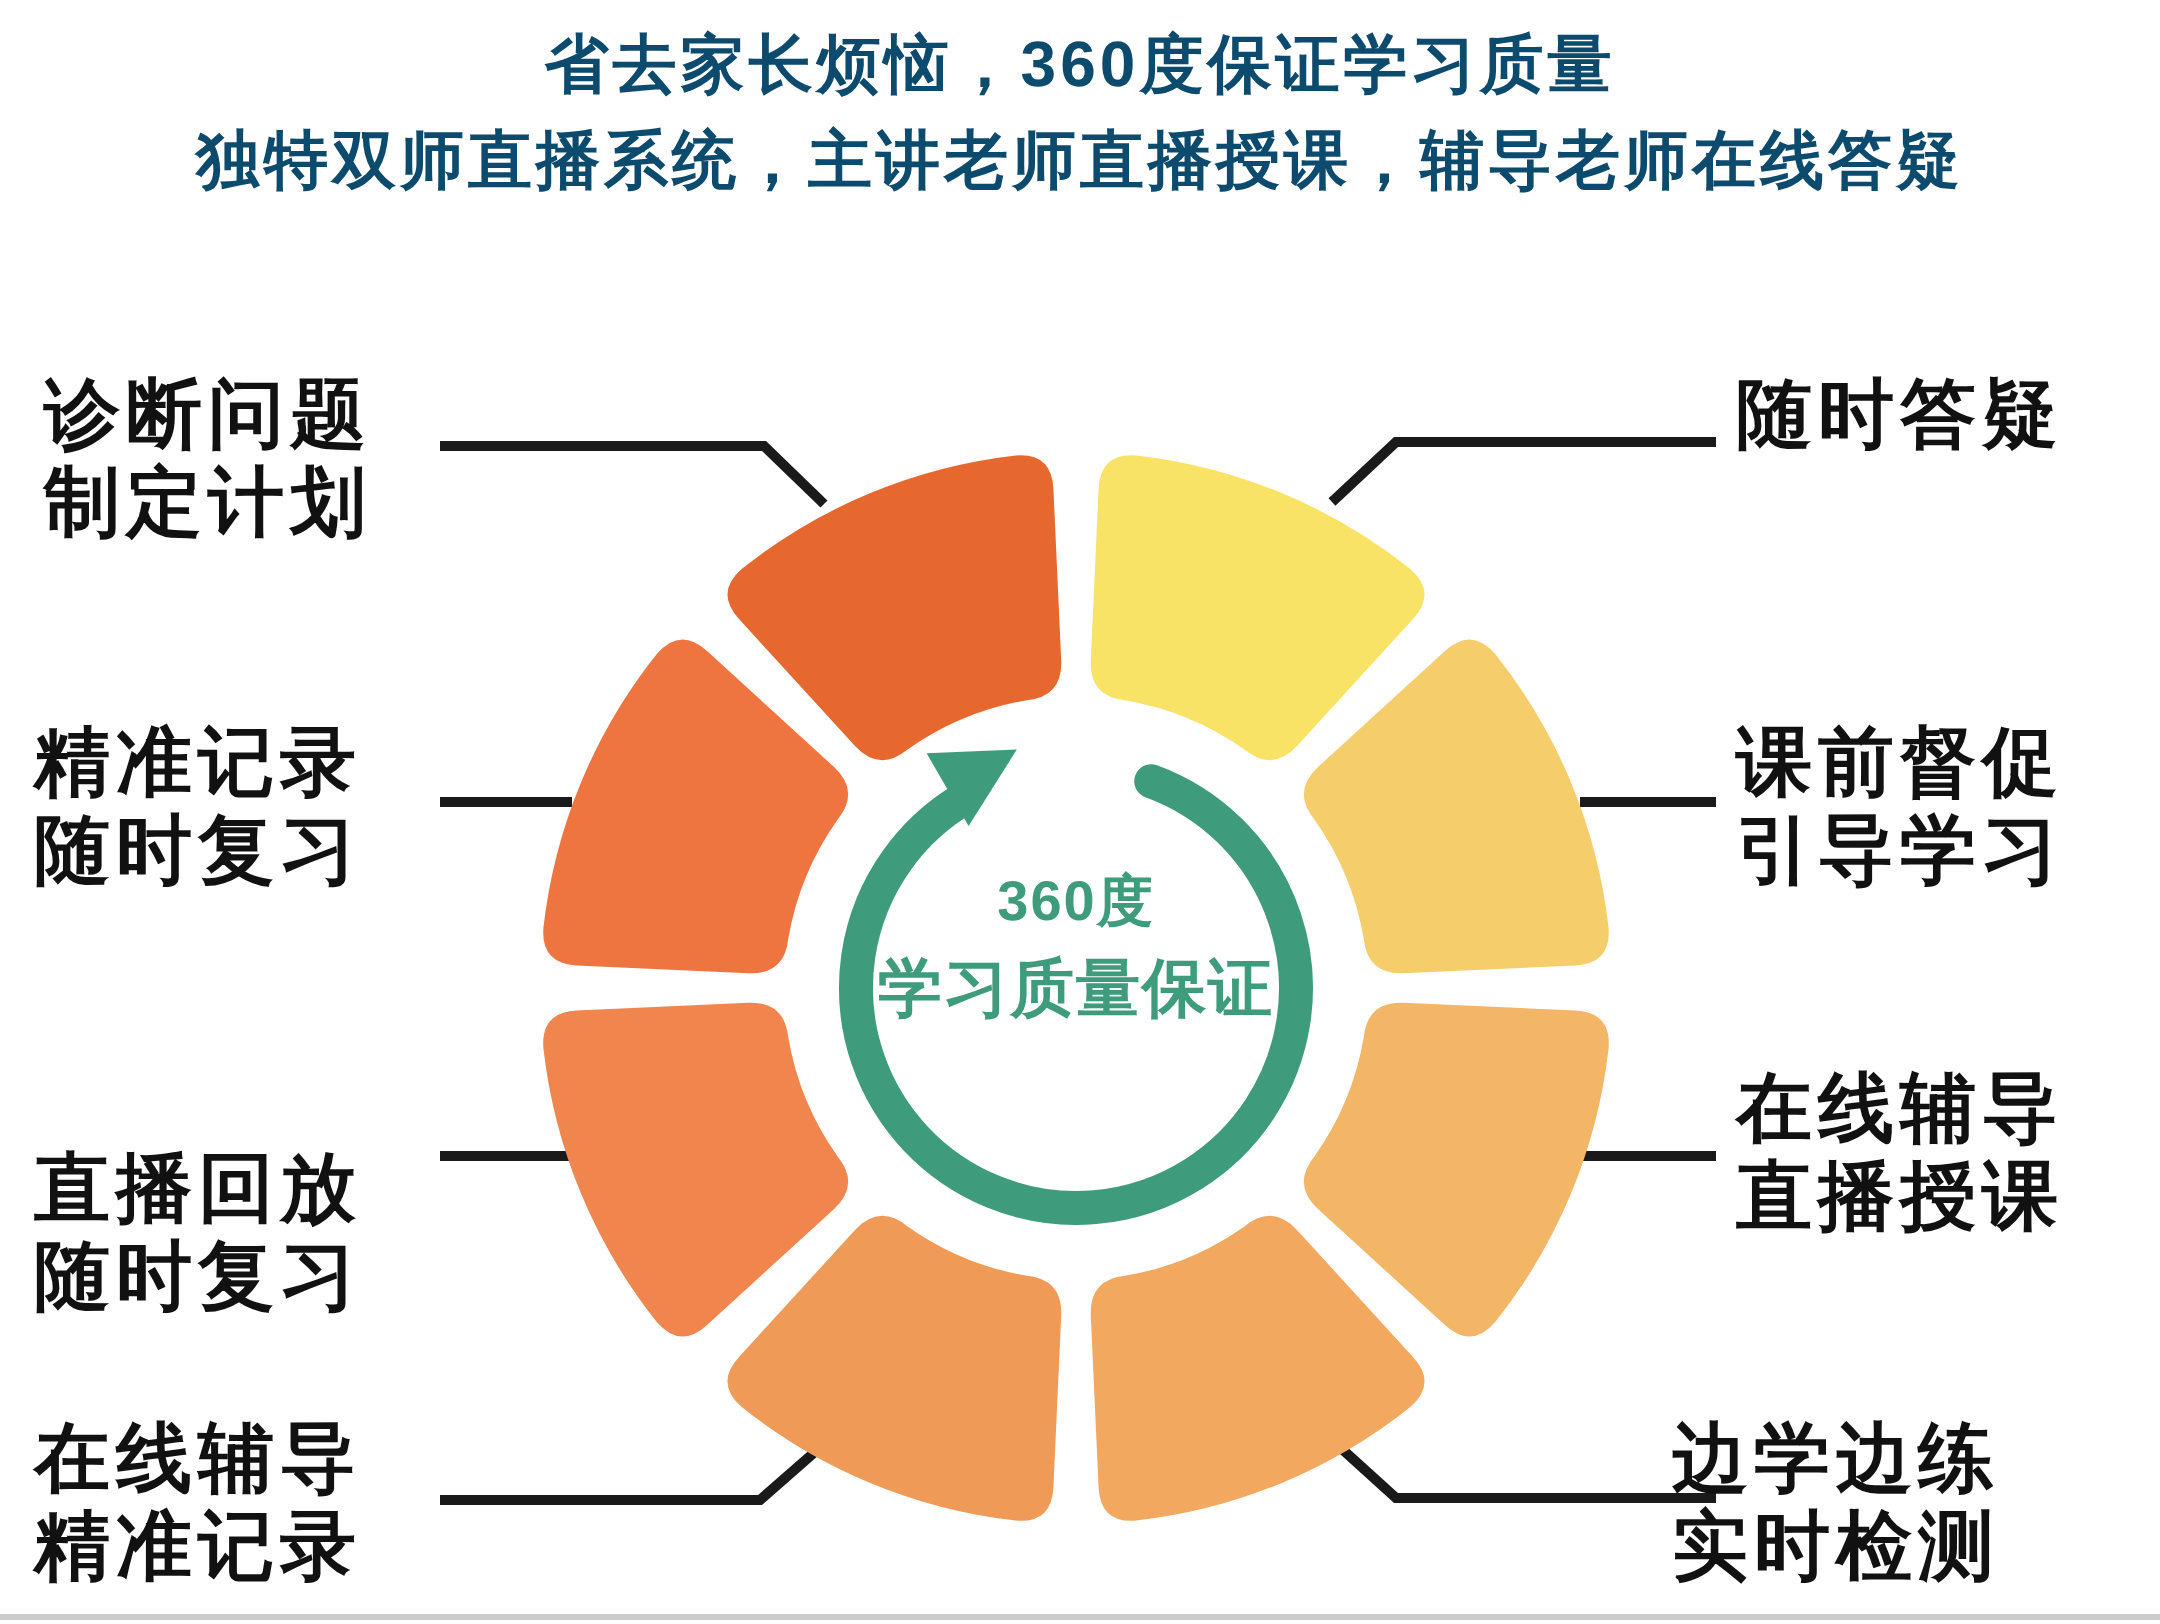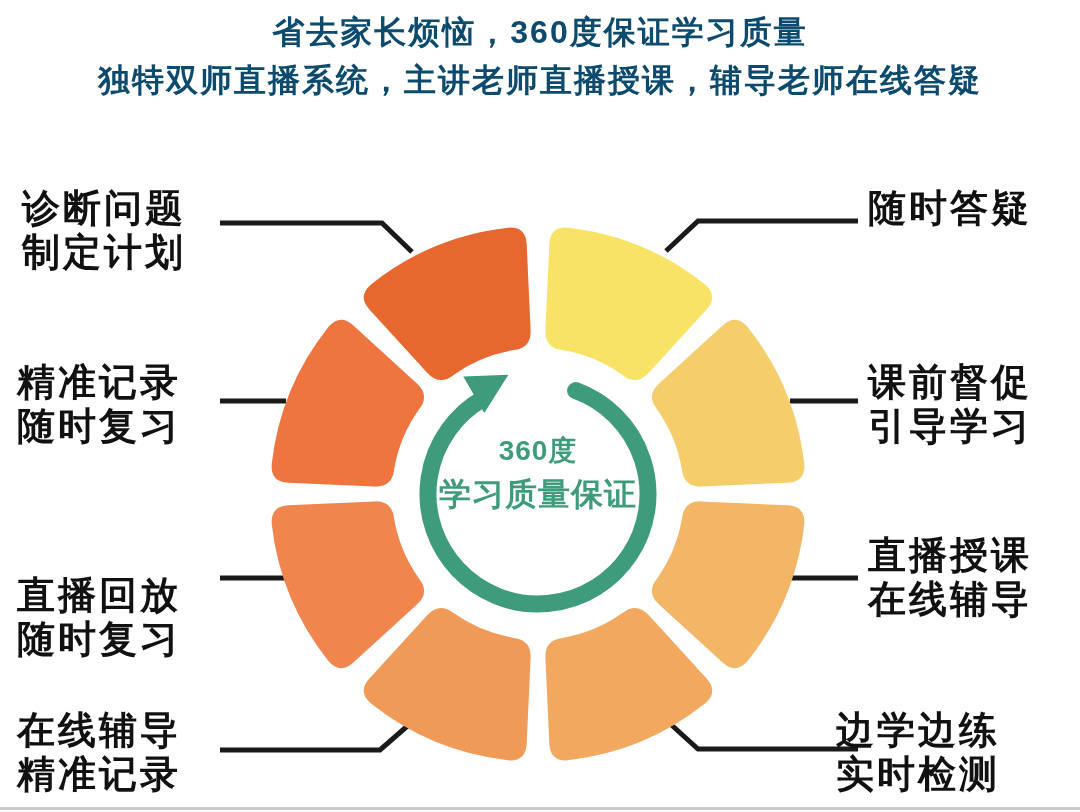--- a/index.html
+++ b/index.html
@@ -78,22 +78,22 @@
   </div>
 
   <div class="label pos-r1">
     <span>随时答疑</span>
   </div>
   <div class="label pos-r2">
     <span>课前督促</span>
     <span>引导学习</span>
   </div>
   <div class="label pos-r3">
+    <span>在线辅导</span>
     <span>直播授课</span>
-    <span>在线辅导</span>
   </div>
   <div class="label pos-r4">
     <span>边学边练</span>
     <span>实时检测</span>
   </div>
   <div class="label pos-l4">
     <span>在线辅导</span>
     <span>精准记录</span>
   </div>
   <div class="label pos-l3">

